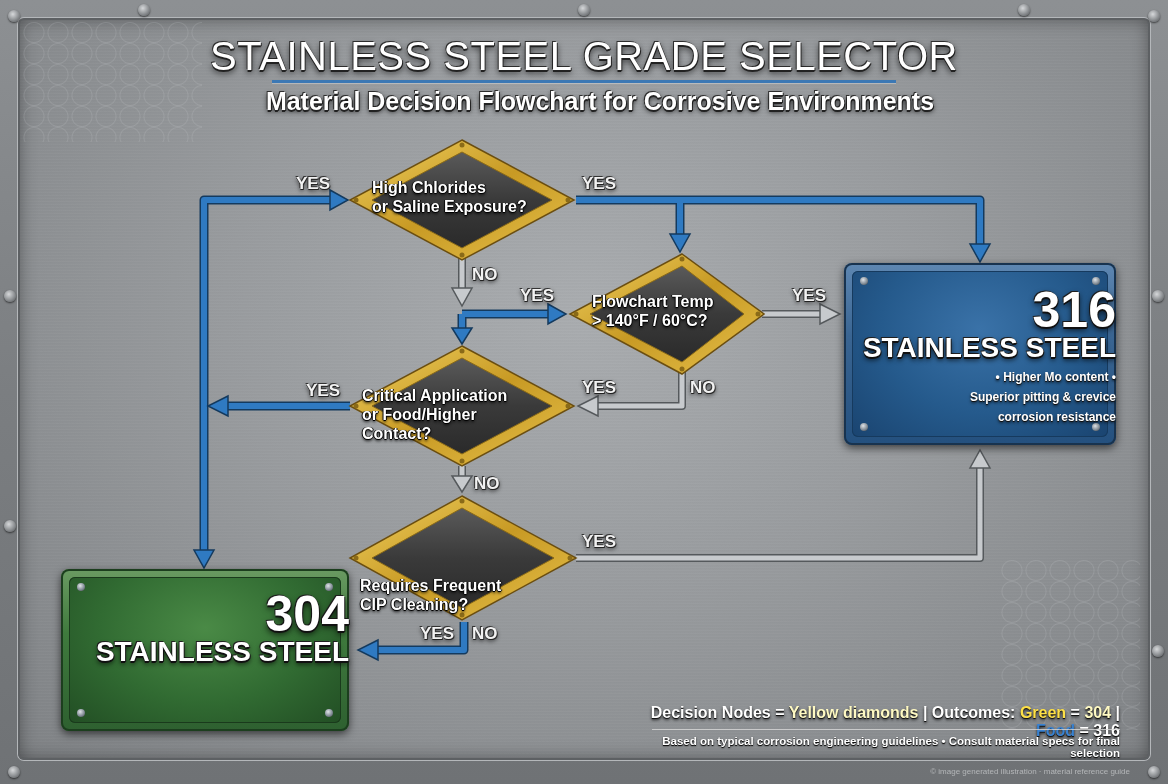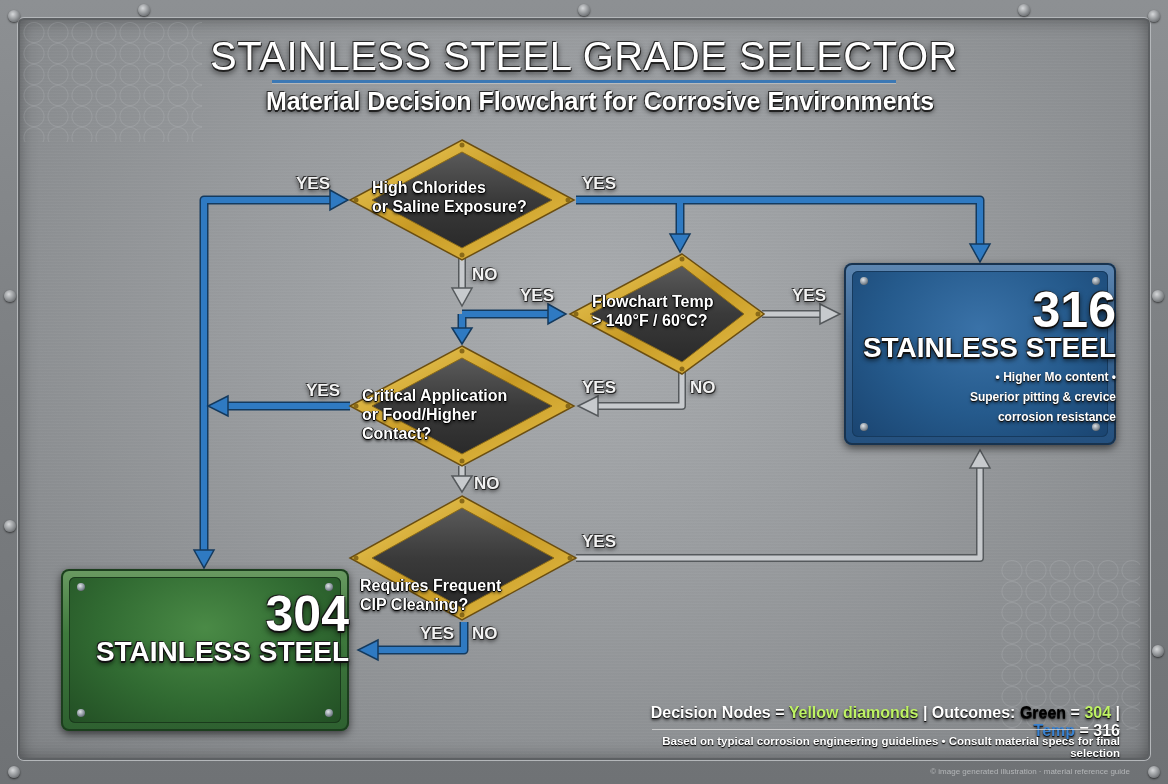--- a/index.html
+++ b/index.html
@@ -39,21 +39,21 @@
   .outcome .desc{position:absolute;left:0;right:0;font-weight:bold;font-size:12px;line-height:20px;
     text-shadow:0 1px 0 #111,0 2px 3px rgba(0,0,0,0.8);}
   .rivet{position:absolute;width:8px;height:8px;border-radius:50%;
     background:radial-gradient(circle at 40% 35%,#e0e4e8 0%,#7d8791 60%,#333 100%);}
   .legend{position:absolute;left:640px;top:704px;width:480px;text-align:right;font-size:16px;font-weight:bold;color:#fff;
     text-shadow:0 1px 0 #111,0 2px 3px rgba(0,0,0,0.85);}
   .legend-rule{position:absolute;left:652px;top:729px;width:468px;height:1px;background:#d8d8d8;opacity:0.8;}
   .footnote{position:absolute;left:640px;top:735px;width:480px;text-align:right;font-size:11.5px;color:#fff;font-weight:bold;
     text-shadow:0 1px 0 #111,0 1px 2px rgba(0,0,0,0.85);}
   .copyright{position:absolute;left:830px;top:767px;width:300px;text-align:right;font-size:8px;color:#cfd1d3;opacity:0.7;}
-  .y{color:#bef264;} .g{color:#000000;} .b{color:#3a82d0;}
+  .y{color:#fef9c3;} .g{color:#fde047;} .b{color:#3a82d0;}
 </style>
 </head>
 <body>
 
 <div class="frame"></div>
 <div class="inner"></div>
 <div class="hex" style="left:22px;top:22px;width:180px;height:120px;"></div>
 <div class="hex" style="left:1000px;top:560px;width:140px;height:170px;"></div>
 
 <div class="bolt" style="left:8px;top:10px"></div>
@@ -227,16 +227,16 @@
   box-shadow:0 3px 8px rgba(0,0,0,0.6), inset 0 0 0 2px #1c3e1e;">
   <div class="plate" style="background:radial-gradient(ellipse at 50% 35%,#4a8a46 0%,#316b32 55%,#224e24 100%);box-shadow:inset 0 0 0 1px #1a3a1c;"></div>
   <div class="rivet" style="left:16px;top:14px"></div>
   <div class="rivet" style="right:16px;top:14px"></div>
   <div class="rivet" style="left:16px;bottom:14px"></div>
   <div class="rivet" style="right:16px;bottom:14px"></div>
   <div class="num" style="top:20px">304</div>
   <div class="name" style="top:68px">STAINLESS STEEL</div>
 </div>
 
-<div class="legend"><span>Decision Nodes = </span><span class="y">Yellow diamonds</span><span> | Outcomes: </span><span class="g">Green</span><span> = </span><span class="y">304</span><span> | </span><span class="b">Temp</span><span> = 316</span></div>
+<div class="legend"><span>Decision Nodes = </span><span class="y">Yellow diamonds</span><span> | Outcomes: </span><span class="g">Green</span><span> = </span><span class="y">304</span><span> | </span><span class="b">Food</span><span> = 316</span></div>
 <div class="legend-rule"></div>
 <div class="footnote">Based on typical corrosion engineering guidelines • Consult material specs for final selection</div>
 <div class="copyright">© image generated illustration · material reference guide</div>
 
 </body></html>

